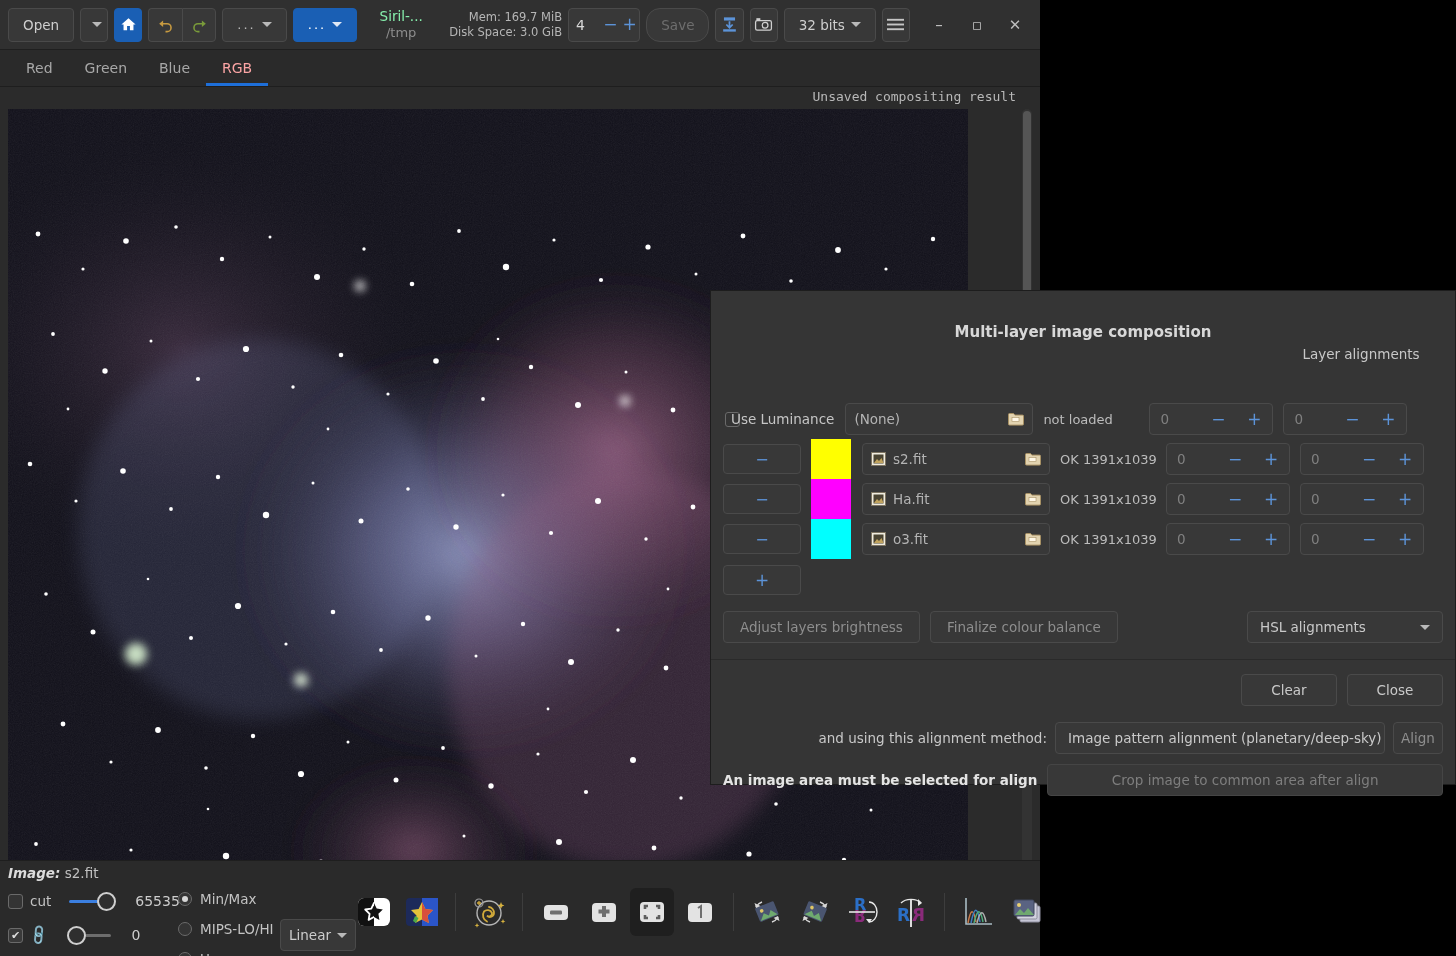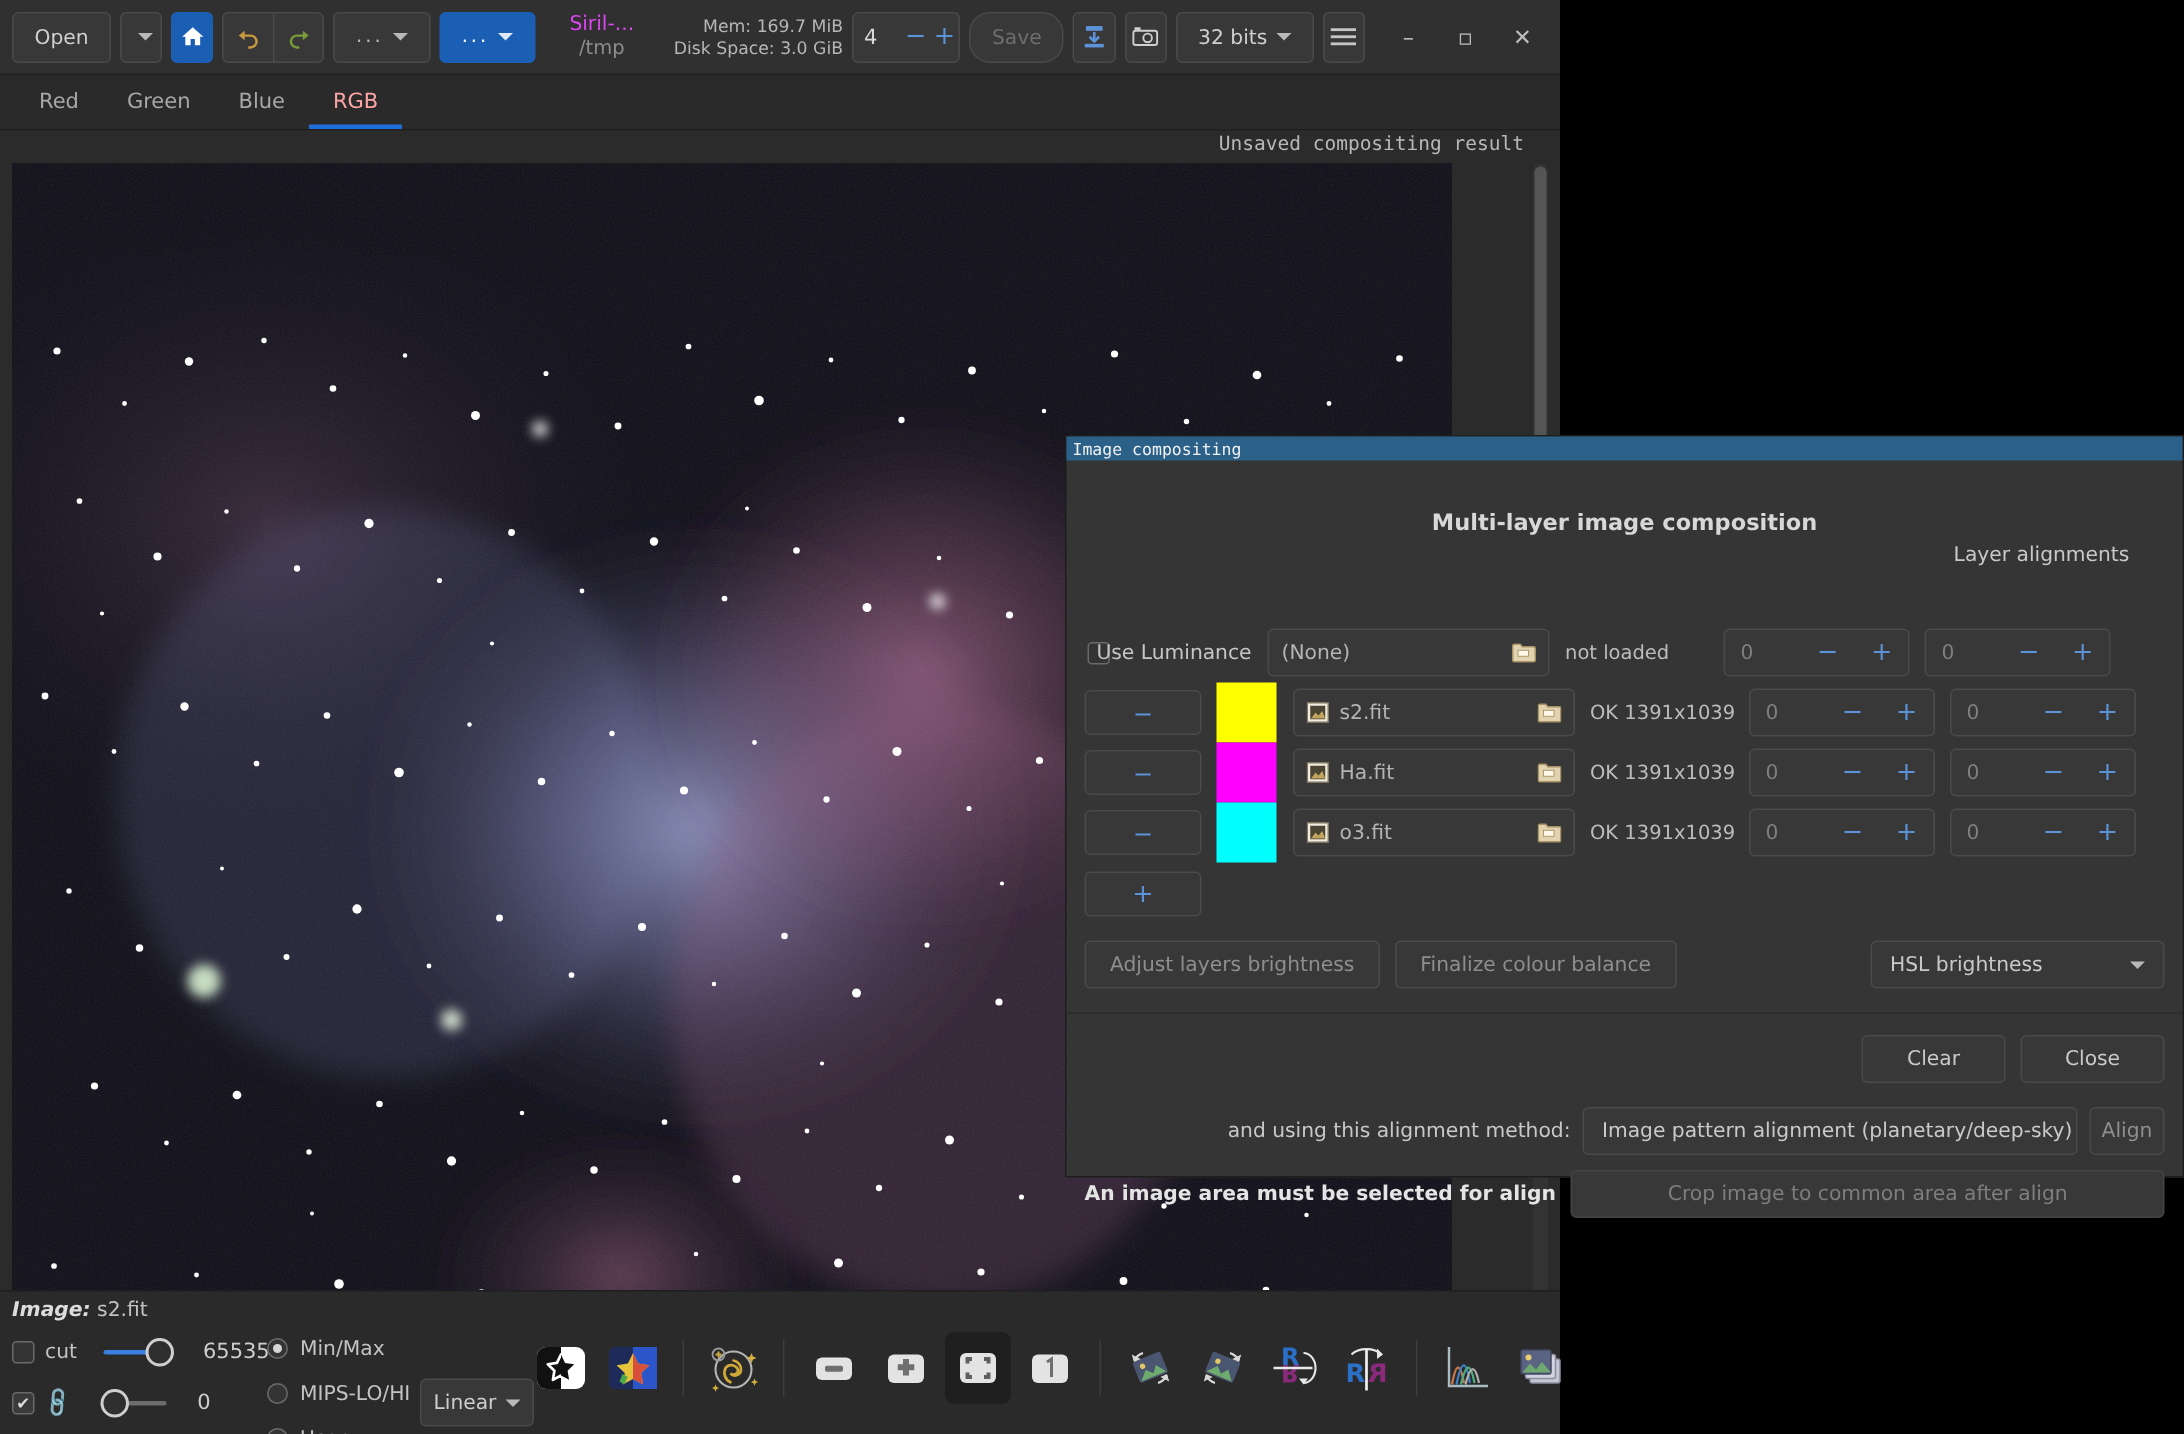--- a/index.html
+++ b/index.html
@@ -40,21 +40,21 @@
   .hb-btn.disabled { color: #6e6e6e; border-radius: 14px; }
   .caret { width:0;height:0;border-left:5px solid transparent;border-right:5px solid transparent;border-top:5px solid #b9b9b9; margin-left:6px;}
   .caret.light { border-top-color:#dfe8f5; }
   .dots { letter-spacing: 2px; font-size: 13px; color:#b9b9b9; }
   .dots.light { color:#fff; }
 
   .hb-title {
     display:flex; flex-direction:column; align-items:center; justify-content:center;
     min-width: 64px; margin: 0 6px; line-height:1.25;
   }
-  .hb-title .t1 { font-size: 13.5px; color:#d946ef; }
+  .hb-title .t1 { font-size: 13.5px; color:#86efac; }
   .hb-title .t2 { font-size: 13px; color:#8d8d8d; }
   .hb-stats { display:flex; flex-direction:column; align-items:flex-end; justify-content:center; margin-left:4px; line-height:1.3;}
   .hb-stats div { font-size: 11.5px; color:#b6b6b6; white-space:nowrap; }
 
   .spin {
     display:flex; align-items:center; height:34px;
     background:#383838; border:1px solid #4a4a4a; border-radius:4px; overflow:hidden;
   }
   .spin .val { width:38px; padding-left:7px; font-size:14px; color:#d8d8d8; }
   .spin .sb { width:24px; text-align:center; color:#5c93d8; font-size:17px; cursor:pointer; line-height:1;}
@@ -691,23 +691,20 @@
           <rect x="6" y="6" width="20" height="16" rx="1.5" fill="#5a6382" stroke="#40485f"></rect>
           <circle cx="11" cy="11" r="2" fill="#e8cf72"></circle>
           <path d="M7 21 l5 -6 4 4 4 -5 6 7 Z" fill="#6fa870"></path>
         </svg>
       </div>
     </div>
 
   </div>
 
   <div class="dialog">
-    <div class="dlg-title">
-      <span>Image compositing</span>
-    </div>
 
     <div class="dlg-body">
       <div class="dlg-h1">Multi-layer image composition</div>
 
       <div class="la-label">Layer alignments</div>
 
       <div class="rowsarea">
 
         <div class="lumrow">
           <div class="lum-chk">
@@ -836,21 +833,21 @@
       </div>
 
       <div class="actionrow">
         <div class="btn dim">
             <span>Adjust layers brightness</span>
           </div>
         <div class="btn dim">
             <span>Finalize colour balance</span>
           </div>
         <div class="combo hsl-wrap" style="width:196px;">
-          <span class="cv">HSL brightness</span>
+          <span class="cv">HSL alignments</span>
           <span class="caret"></span>
         </div>
       </div>
 
       <div class="divider"></div>
 
       <div class="closerow">
         <div class="btn" style="width:96px;">
             <span>Clear</span>
           </div>

